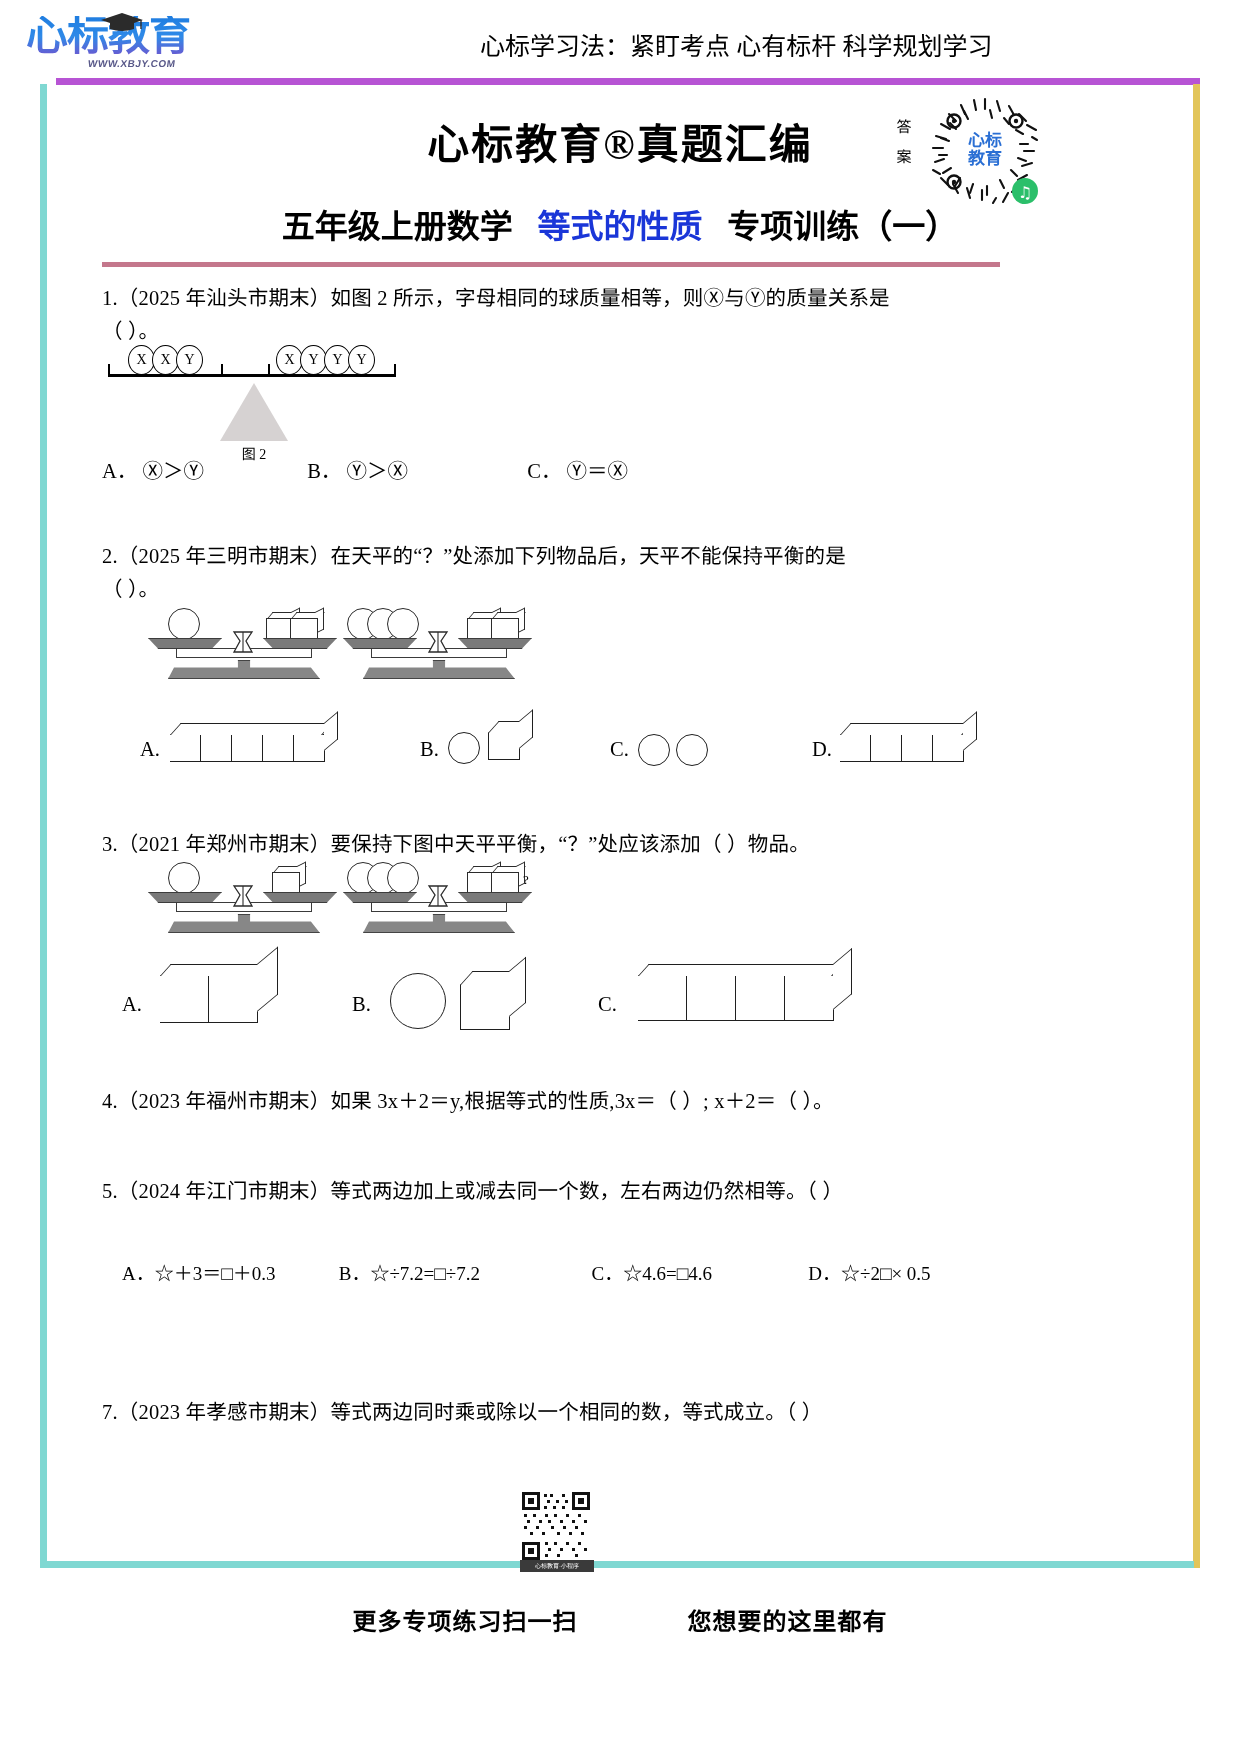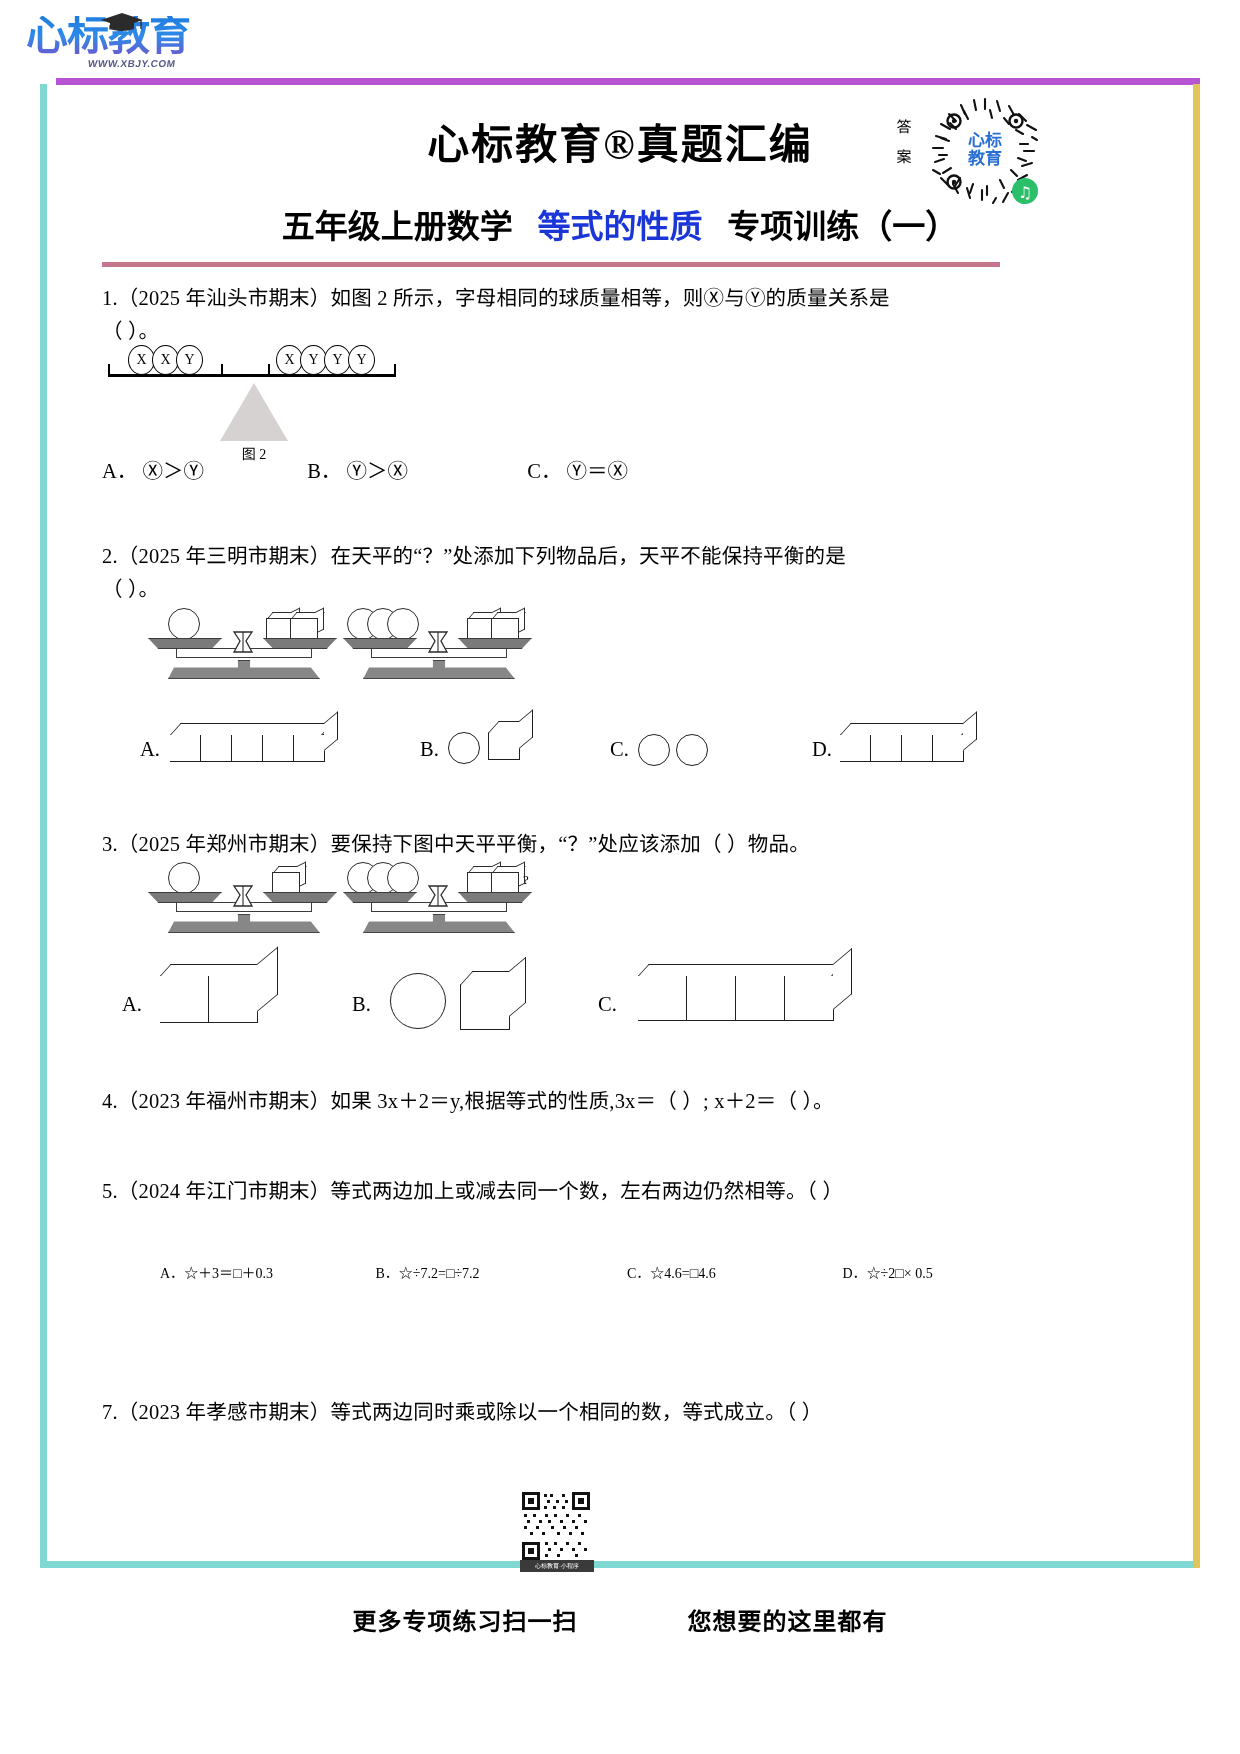--- a/index.html
+++ b/index.html
@@ -195,20 +195,21 @@
 <div class="masthead">
   <div class="logo-wrap">
     <div class="logo-text">心标教育</div>
     <svg class="logo-cap" viewBox="0 0 44 20">
       <polygon points="22,1 43,8 22,15 1,8" fill="#2b2b2b"></polygon>
       <path d="M10 11 L10 17 Q22 21 34 17 L34 11" fill="#2b2b2b"></path>
       <line x1="41" y1="8" x2="41" y2="17" stroke="#2b2b2b" stroke-width="1.4"></line>
     </svg>
     <div class="logo-url">WWW.XBJY.COM</div>
   </div>
+  <div class="slogan">心标学习法：紧盯考点 心有标杆 科学规划学习</div>
 </div>
 
 <div class="frame">
   <div class="frame-top"></div>
   <div class="frame-left"></div>
   <div class="frame-right"></div>
   <div class="frame-bottom"></div>
 </div>
 
 <div class="title-main">心标教育®真题汇编</div>
@@ -418,21 +419,21 @@
       <div class="bx"></div>
         <div class="bx"></div>
         <div class="bx"></div>
         <div class="bx"></div>
     </div>
   </div>
 </div>
 
 <div class="q" style="top:828px;">
   <div class="qtext">
-    <span>3.</span><span>（2025 年郑州市期末）</span><span>要保持下图中天平平衡，“？”处应该添加（                ）物品。</span>
+    <span>3.</span><span>（2021 年郑州市期末）</span><span>要保持下图中天平平衡，“？”处应该添加（                ）物品。</span>
   </div>
 </div>
 
 <div class="scale" style="left:150px;top:862px;">
   <div class="sh-ball" style="left:18px;top:0;"></div>
   <div class="sh-cube" style="left:122px;top:4px;">
     <div class="t"></div>
       <div class="s"></div>
       <div class="f"></div>
   </div>
@@ -513,21 +514,21 @@
   </div>
 </div>
 
 <div class="q" style="top:1175px;">
   <div class="qtext">
     <span>5.</span><span>（2024 年江门市期末）</span><span>等式两边加上或减去同一个数，左右两边仍然相等。（             ）</span>
   </div>
 </div>
 
 <div class="q" style="top:1258px;">
-  <div class="opts" style="padding-left:122px;font-size:14px;margin-left:38px;">
+  <div class="opts" style="padding-left:122px;font-size:19px;">
     <span style="display:inline-block;width:212px;">
       <span>A．</span><span>☆＋3＝□＋0.3</span>
     </span>
     <span style="display:inline-block;width:248px;">
       <span>B．</span><span>☆÷7.2=□÷7.2</span>
     </span>
     <span style="display:inline-block;width:212px;">
       <span>C．</span><span>☆4.6=□4.6</span>
     </span>
     <span style="display:inline-block;">

